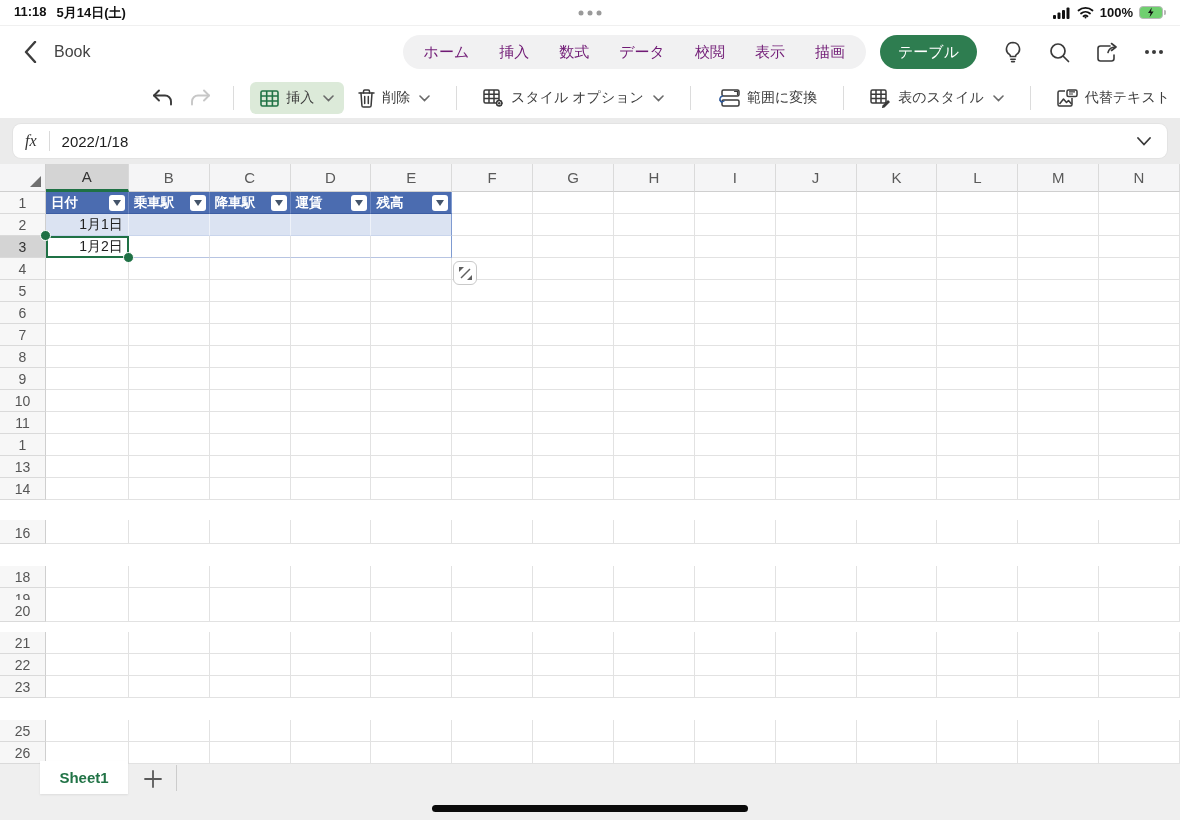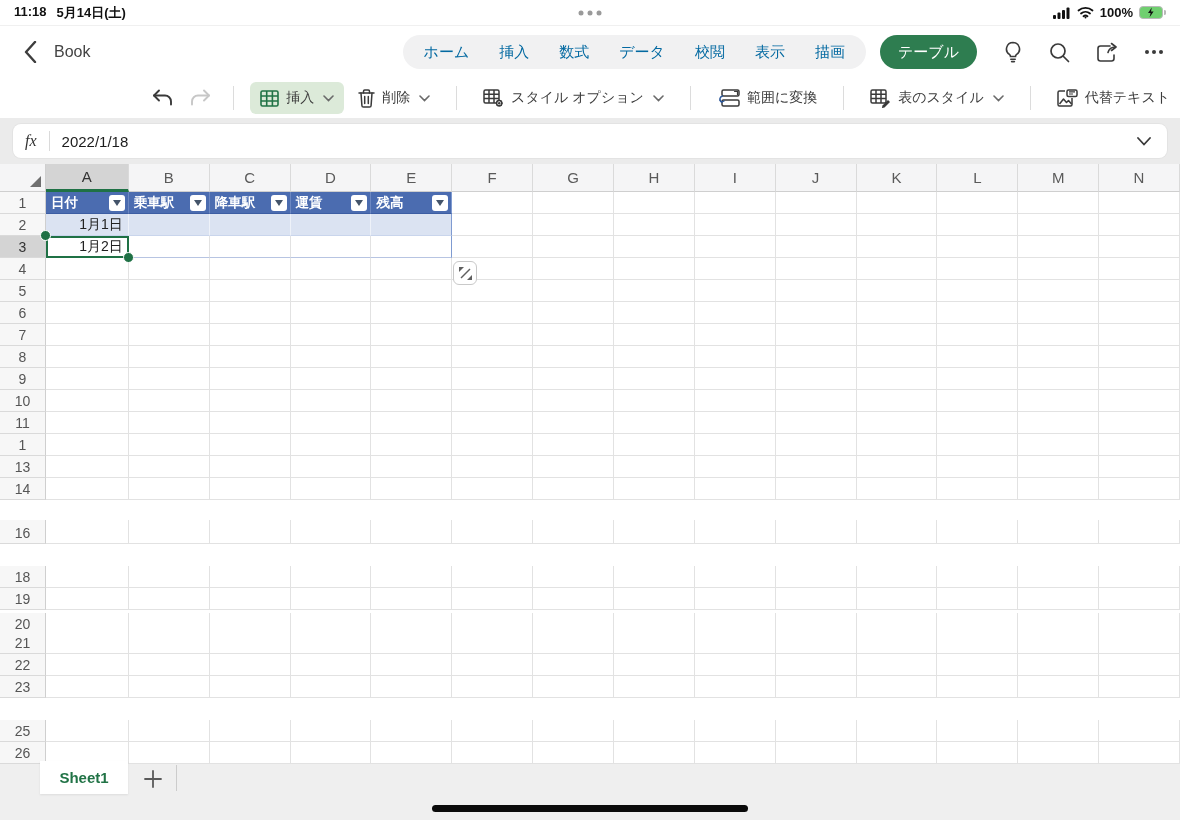--- a/index.html
+++ b/index.html
@@ -15,21 +15,21 @@
     display:flex; gap:4px; }
   .status-dots i { width:5px; height:5px; border-radius:50%; background:#9a9a9a; }
   .status-right { display:flex; align-items:center; gap:6px; font-size:13px; font-weight:bold; color:#111; }
 
   
   .nav-bar { height:52px; background:#fff; display:flex; align-items:center; padding:0 16px; }
   .back-btn { width:28px; height:28px; display:flex; align-items:center; justify-content:center; cursor:pointer; }
   .doc-title { font-size:16px; color:#444; margin-left:10px; }
   .ribbon-tabs { margin-left:auto; display:flex; align-items:center; }
   .tab-strip { display:flex; background:#f1f1f2; border-radius:18px; height:34px; align-items:center; padding:0 6px; }
-  .tab-item { font-size:15px; color:#0369a1; padding:0 15px; line-height:34px; cursor:pointer; white-space:nowrap; }
+  .tab-item { font-size:15px; color:#701a75; padding:0 15px; line-height:34px; cursor:pointer; white-space:nowrap; }
   .tab-selected { margin-left:14px; background:#2e7d50; color:#fff; font-size:15px; height:34px;
     line-height:34px; padding:0 18px; border-radius:18px; cursor:pointer; white-space:nowrap; }
   .nav-icons { margin-left:26px; display:flex; align-items:center; gap:26px; }
   .nav-icon { cursor:pointer; }
 
   
   .toolbar { height:40px; background:#fff; display:flex; align-items:center; padding-left:146px; gap:4px; }
   .tb-icon-btn { width:36px; height:32px; display:flex; align-items:center; justify-content:center;
     border-radius:6px; cursor:pointer; }
   .tb-sep { width:1px; height:24px; background:#dcdcdc; margin:0 12px; }
@@ -679,21 +679,21 @@
       <div class="cell" style="width: 81px;"></div>
       <div class="cell" style="width: 81px;"></div>
       <div class="cell" style="width: 81px;"></div>
       <div class="cell" style="width: 81px;"></div>
       <div class="cell" style="width: 81px;"></div>
       <div class="cell" style="width: 81px;"></div>
       <div class="cell" style="width: 81px;"></div>
       <div class="cell" style="width: 81px;"></div>
       <div class="cell" style="width: 81px;"></div>
     </div>
-    <div class="grid-row" style="top: 449px;">
+    <div class="grid-row" style="top: 436px;">
       <div class="row-header">20</div>
       <div class="cell" style="width: 83px;"></div>
       <div class="cell" style="width: 81px;"></div>
       <div class="cell" style="width: 81px;"></div>
       <div class="cell" style="width: 81px;"></div>
       <div class="cell" style="width: 81px;"></div>
       <div class="cell" style="width: 81px;"></div>
       <div class="cell" style="width: 81px;"></div>
       <div class="cell" style="width: 81px;"></div>
       <div class="cell" style="width: 81px;"></div>

